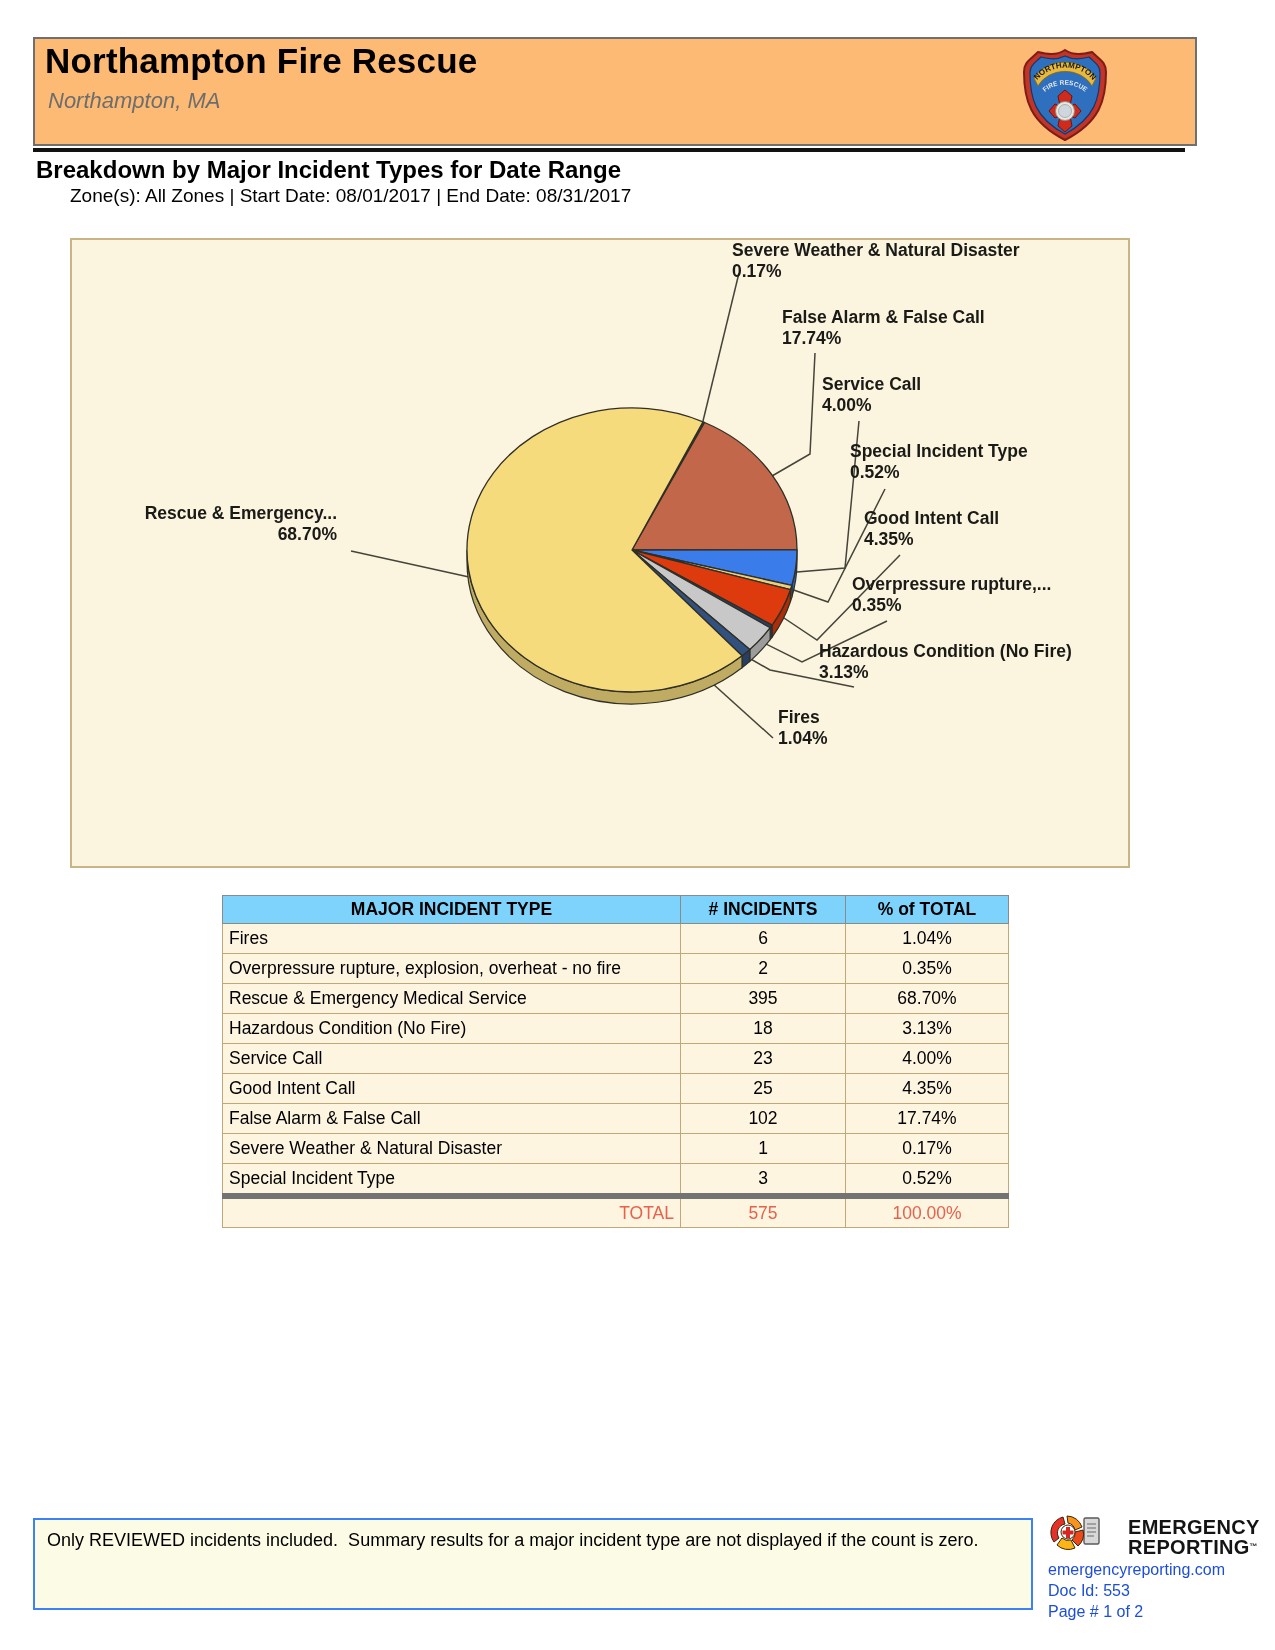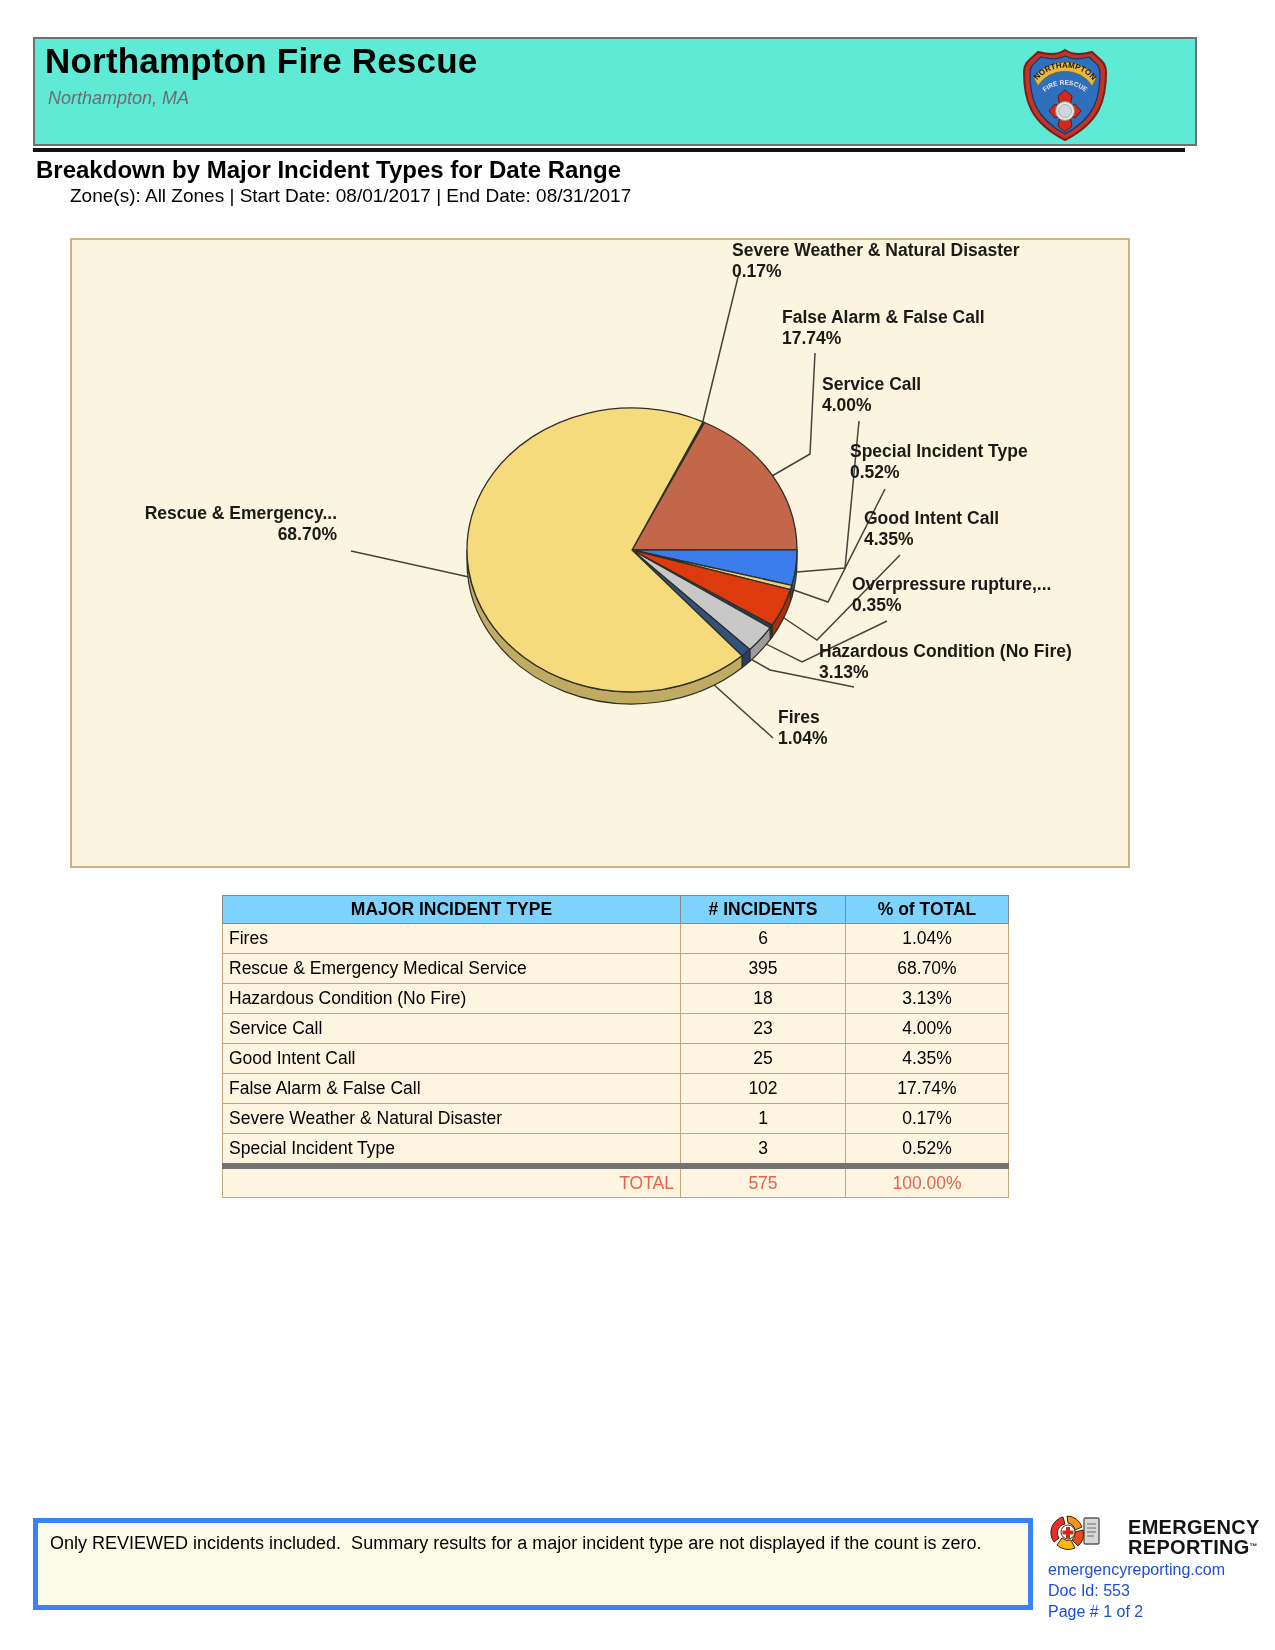--- a/index.html
+++ b/index.html
@@ -1,21 +1,21 @@
 <!DOCTYPE html>
 <html><head>
 <meta charset="utf-8">
 <style>
   html,body{margin:0;padding:0;background:#fff;}
   body{width:1275px;height:1650px;position:relative;font-family:"Liberation Sans",sans-serif;color:#111;overflow:hidden;}
 
   
-  .hdr-box{position:absolute;left:33px;top:37px;width:1164px;height:109px;border:2px solid #6f6f6f;box-sizing:border-box;background:#5eead4;}
+  .hdr-box{position:absolute;left:33px;top:37px;width:1164px;height:109px;border:2px solid #6f6f6f;box-sizing:border-box;background:#fdba74;}
   .report-title{position:absolute;left:10px;top:2px;font-size:35px;font-weight:bold;letter-spacing:.2px;color:#000;}
-  .report-sub{position:absolute;left:13px;top:49px;font-size:18px;font-style:italic;color:#6d6d6d;}
+  .report-sub{position:absolute;left:13px;top:49px;font-size:22px;font-style:italic;color:#6d6d6d;}
   .report-gen{position:absolute;left:14px;top:78px;font-size:19px;color:#000;}
   .badge{position:absolute;left:987px;top:9px;width:86px;height:94px;}
   .thick-rule{position:absolute;left:33px;top:148px;width:1152px;height:4px;background:#121212;}
   .section-title{position:absolute;left:36px;top:156px;font-size:24px;font-weight:bold;color:#000;}
   .filters-line{position:absolute;left:36px;top:185px;font-size:19px;color:#000;margin-left:34px;}
 
   
   .chart-panel{position:absolute;left:70px;top:238px;width:1060px;height:630px;background:#fbf4de;border:2px solid #c9b484;box-sizing:border-box;}
   .chart-panel svg.pie{position:absolute;left:0;top:0;}
   .pie-label{position:absolute;font-size:17.5px;font-weight:bold;line-height:21px;color:#1a1a17;white-space:nowrap;}
@@ -23,21 +23,21 @@
   
   table.incidents{position:absolute;left:222px;top:895px;width:786px;border-collapse:collapse;table-layout:fixed;font-size:17.5px;}
   table.incidents th{background:#7dd3fc;color:#000;font-weight:bold;height:27px;border:1px solid #8a8a8a;text-align:center;padding:0 4px;}
   table.incidents td{background:#fdf5e0;border:1px solid #c0a878;height:29px;padding:0 6px;color:#000;}
   table.incidents td.c1{text-align:left;}
   table.incidents td.c2,table.incidents td.c3{text-align:center;}
   table.incidents tr.total-row td{font-weight:normal;border-top:6px solid #737373;height:28px;margin-top:8px;}
   .total-txt{color:#e8614c;}
 
   
-  .footer-note{position:absolute;left:33px;top:1518px;width:1000px;height:92px;background:#fcfbe6;border:5px solid #3b82f6;box-sizing:border-box;font-size:18px;color:#000;padding:10px 12px;white-space:pre-wrap;}
+  .footer-note{position:absolute;left:33px;top:1518px;width:1000px;height:92px;background:#fcfbe6;border:2px solid #3b82f6;box-sizing:border-box;font-size:18px;color:#000;padding:10px 12px;white-space:pre-wrap;}
   .er-block{position:absolute;left:1048px;top:1514px;width:226px;}
   .er-logo-row{position:relative;height:44px;}
   .er-brand{position:absolute;left:60px;top:3px;font-weight:bold;color:#141414;line-height:20px;font-size:20px;letter-spacing:.3px;margin-left:20px;}
   .er-brand .tm{font-size:8px;vertical-align:top;}
   .er-meta{font-size:16px;color:#1d4ed8;line-height:19px;margin-top:2px;}
 </style>
 </head>
 <body>
 
 <div class="hdr-box">
@@ -147,20 +147,25 @@
         <th>% of TOTAL</th>
       </tr>
     </thead>
   <tbody id="tbl-body">
       <tr>
         <td class="c1">Fires</td>
         <td class="c2">6</td>
         <td class="c3">1.04%</td>
       </tr>
       <tr>
+        <td class="c1">Overpressure rupture, explosion, overheat - no fire</td>
+        <td class="c2">2</td>
+        <td class="c3">0.35%</td>
+      </tr>
+      <tr>
         <td class="c1">Rescue &amp; Emergency Medical Service</td>
         <td class="c2">395</td>
         <td class="c3">68.70%</td>
       </tr>
       <tr>
         <td class="c1">Hazardous Condition (No Fire)</td>
         <td class="c2">18</td>
         <td class="c3">3.13%</td>
       </tr>
       <tr>

